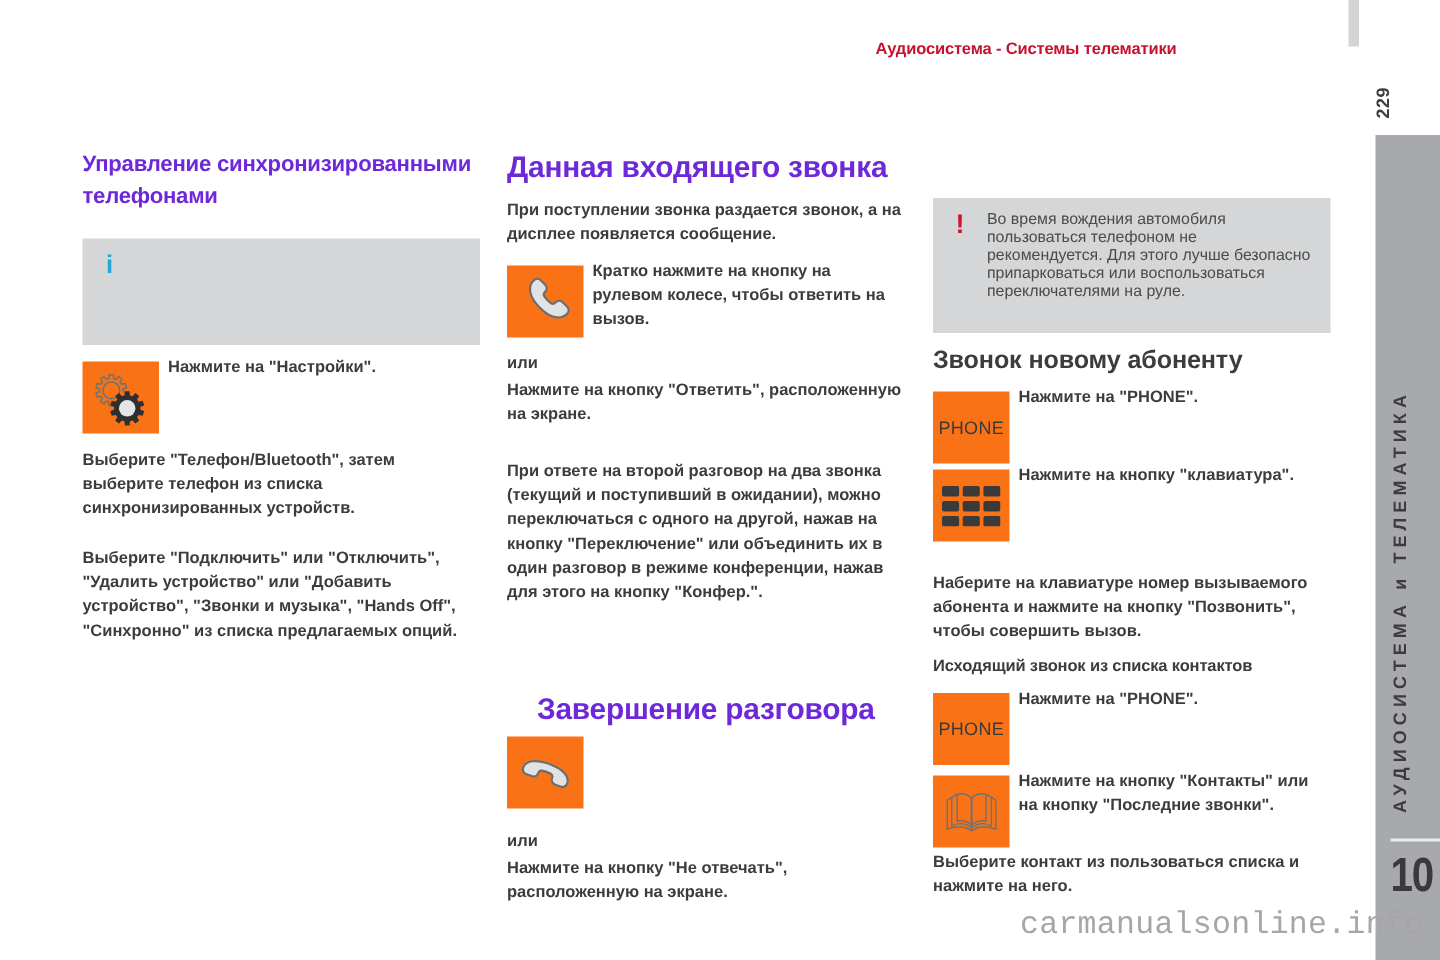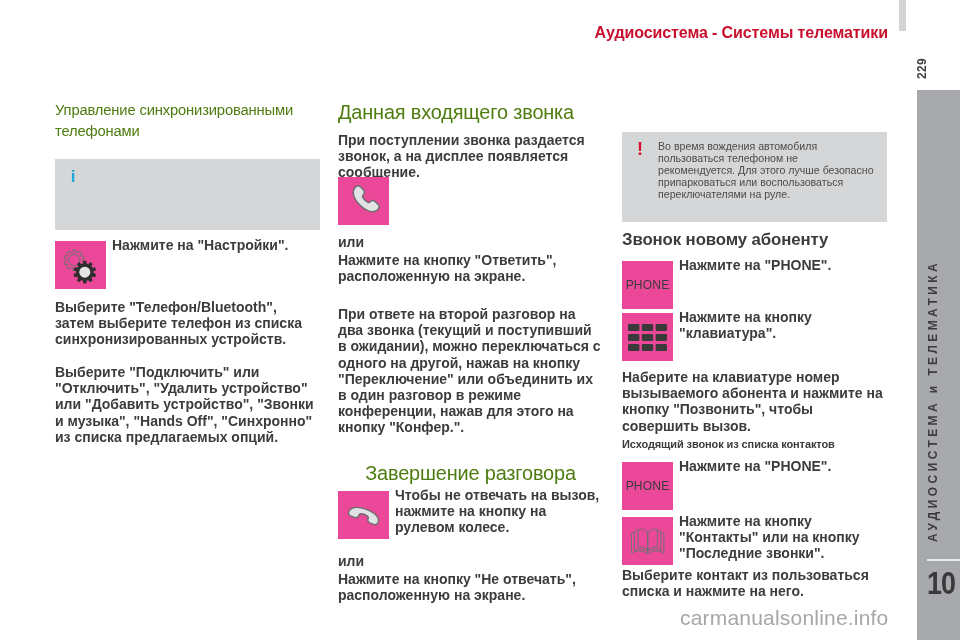--- a/index.html
+++ b/index.html
@@ -3,57 +3,57 @@
 <meta charset="utf-8">
 <title>Manual page</title>
 <style>
   html,body{margin:0;padding:0;}
   body{width:960px;height:640px;background:#ffffff;font-family:"Liberation Sans",sans-serif;
        overflow:hidden;position:relative;-webkit-font-smoothing:antialiased;}
   .page{position:absolute;left:0;top:0;width:960px;height:640px;background:#fff;}
 
   
   .toptab{position:absolute;left:899px;top:0;width:7px;height:31px;background:#d3d4d6;}
-  .hdr{position:absolute;left:480px;top:25px;width:408px;text-align:right;color:#c8102e;
-       font-weight:bold;font-size:16px;line-height:16px;letter-spacing:-.1px;}
+  .hdr{position:absolute;left:480px;top:25px;width:408px;text-align:center;color:#c8102e;
+       font-weight:bold;font-size:11px;line-height:16px;letter-spacing:-.1px;}
   .pnum{position:absolute;left:916px;top:57px;width:13px;height:24px;color:#3e3e3e;font-size:12px;
         font-weight:bold;writing-mode:vertical-rl;transform:rotate(180deg);letter-spacing:.3px;
         line-height:13px;text-align:center;}
   .side{position:absolute;left:917px;top:90px;width:43px;height:550px;background:#a7a9ad;}
   .side .lbl{position:absolute;left:-5px;top:168px;width:43px;height:286px;
              writing-mode:vertical-rl;transform:rotate(180deg);color:#3c3c3c;font-size:12px;
              font-weight:bold;letter-spacing:3.4px;text-align:center;line-height:43px;}
   .side .rule{position:absolute;left:10px;right:0;top:469px;height:2px;background:#e9eaeb;}
   .side .num{position:absolute;left:10px;top:477px;color:#3a3a3a;font-size:32px;font-weight:bold;
              letter-spacing:-1px;line-height:1;transform:scaleX(.84);transform-origin:left top;}
-  .wm{position:absolute;left:680px;top:606px;color:#a6a6a6;font-size:21px;letter-spacing:.2px;}
+  .wm{position:absolute;left:680px;top:606px;color:#a6a6a6;font-size:21px;letter-spacing:.2px;font-family:Liberation Mono, monospace;}
 
   
   .col{position:absolute;width:265px;}
   .c1{left:55px;top:0;}
   .c2{left:338px;top:0;}
   .c3{left:622px;top:0;}
   .blk{position:absolute;width:265px;}
 
-  h2{margin:0;font-size:19.9px;color:#4d7c0f;font-weight:normal;line-height:22px;letter-spacing:-.15px;}
+  h2{margin:0;font-size:19.9px;color:#6d28d9;font-weight:bold;line-height:22px;letter-spacing:-.15px;}
   h2.small{font-size:14.75px;line-height:21px;}
   h3{margin:0;font-size:16.8px;color:#3c3c3c;font-weight:bold;line-height:19px;letter-spacing:-.1px;}
   h3.small{font-size:11px;line-height:17px;}
-  .bt{font-size:14px;color:#3c3c3c;line-height:16.2px;font-weight:bold;}
+  .bt{font-size:11px;color:#3c3c3c;line-height:16.2px;font-weight:bold;}
 
   
   .note{background:#d5d6d8;display:flex;width:265px;box-sizing:border-box;}
   .note .ic{flex:0 0 36px;text-align:center;font-weight:bold;line-height:1;position:relative;}
   .note .ic.i{color:#21a8d8;font-size:17px;font-family:"Liberation Sans",sans-serif;top:9px;}
   .note .ic.w{color:#d51130;font-size:18px;top:8px;}
   .note .tx{flex:1;padding:8px 13.2px 0 0;font-size:10.6px;color:#4b4b4b;line-height:12px;}
 
   
   .step{position:absolute;width:265px;}
-  .tile{position:absolute;left:0;top:0;width:51px;height:48px;background:#ec4899;
+  .tile{position:absolute;left:0;top:0;width:51px;height:48px;background:#f97316;
         display:flex;align-items:center;justify-content:center;}
   .step .tx{position:absolute;left:57px;top:-4px;width:208px;}
   .phtile{font-size:12px;font-weight:normal;color:#3a3a3a;letter-spacing:.2px;}
 </style>
 </head>
 <body>
 
 <div class="page">
 
   <div class="toptab"></div>
@@ -99,38 +99,38 @@
     <div class="bt blk" style="top:132px;">При поступлении звонка раздается звонок, а на дисплее появляется сообщение.</div>
 
     <div class="step" style="top:177px;height:48px;">
       <div class="tile">
         <svg width="38" height="38" viewBox="0 0 40 40" aria-hidden="true">
           <g transform="rotate(45 20 20) scale(-1,1) translate(-40,0)">
             <path d="M7.4 12.4c0-2.3 1.5-3.8 3.7-3.8h4.0c2.2 0 3.7 1.5 3.7 3.8 0 1.5.55 2.2 2.0 2.45 1.9.32 4.5.32 6.4 0 1.45-.25 2.0-.95 2.0-2.45 0-2.3 1.5-3.8 3.7-3.8h4.0c2.2 0 3.7 1.5 3.7 3.8 0 6.2-6.4 10.2-16.6 10.2S7.4 18.6 7.4 12.4z" transform="translate(-4 3.5)" fill="#e1e2e4" stroke="#6b6d6f" stroke-width="1.5" stroke-linejoin="round"></path>
           </g>
         </svg>
       </div>
+      <div class="tx bt">Кратко нажмите на кнопку на рулевом колесе, чтобы ответить на вызов.</div>
     </div>
 
     <div class="bt blk" style="top:234px;">или</div>
     <div class="bt blk" style="top:252px;">Нажмите на кнопку "Ответить", расположенную на экране.</div>
 
     <div class="bt blk" style="top:306px;">При ответе на второй разговор на два звонка (текущий и поступивший в ожидании), можно переключаться с одного на другой, нажав на кнопку "Переключение" или объединить их в один разговор в режиме конференции, нажав для этого на кнопку "Конфер.".</div>
 
     <h2 class="blk" style="top:462px;text-align:center;">Завершение разговора</h2>
 
     <div class="step" style="top:491px;height:48px;">
       <div class="tile">
         <svg width="38" height="38" viewBox="0 0 40 40" aria-hidden="true">
           <g transform="rotate(200 20 20)">
             <path d="M7.4 13.4c0-2.25 1.5-3.7 3.7-3.7h3.9c2.15 0 3.65 1.45 3.65 3.7 0 1.45.55 2.15 1.97 2.4 1.88.3 4.45.3 6.33 0 1.42-.25 1.97-.95 1.97-2.4 0-2.25 1.5-3.7 3.65-3.7h3.9c2.15 0 3.7 1.45 3.7 3.7 0 5.2-6.4 8.5-16.4 8.5S7.4 18.6 7.4 13.4z" transform="translate(-4 4.5)" fill="#e1e2e4" stroke="#6b6d6f" stroke-width="1.5" stroke-linejoin="round"></path>
           </g>
         </svg>
       </div>
-      <div class="tx bt">Чтобы не отвечать на вызов, нажмите на кнопку на рулевом колесе.</div>
     </div>
 
     <div class="bt blk" style="top:553px;">или</div>
     <div class="bt blk" style="top:571px;">Нажмите на кнопку "Не отвечать", расположенную на экране.</div>
   </div>
 
   <div class="col c3">
     <h2 class="blk" style="top:84px;margin-top:48px;">Как позвонить</h2>
 
     <div class="note blk" style="top:132px;height:90px;">
@@ -159,21 +159,21 @@
             <rect x="27.6" y="10" width="11.4" height="7" rx="1.3"></rect>
             <rect x="0" y="20" width="11.4" height="7" rx="1.3"></rect>
             <rect x="13.8" y="20" width="11.4" height="7" rx="1.3"></rect>
             <rect x="27.6" y="20" width="11.4" height="7" rx="1.3"></rect>
           </g>
         </svg>
       </div>
       <div class="tx bt">Нажмите на кнопку "клавиатура".</div>
     </div>
 
-    <div class="bt blk" style="top:369px;">Наберите на клавиатуре номер вызываемого абонента и нажмите на кнопку "Позвонить", чтобы совершить вызов.</div>
+    <div class="bt blk" style="top:381px;">Наберите на клавиатуре номер вызываемого абонента и нажмите на кнопку "Позвонить", чтобы совершить вызов.</div>
 
     <h3 class="small blk" style="top:436px;">Исходящий звонок из списка контактов</h3>
 
     <div class="step" style="top:462px;height:48px;">
       <div class="tile phtile">
         <span>PHONE</span>
       </div>
       <div class="tx bt">Нажмите на "PHONE".</div>
     </div>
 

